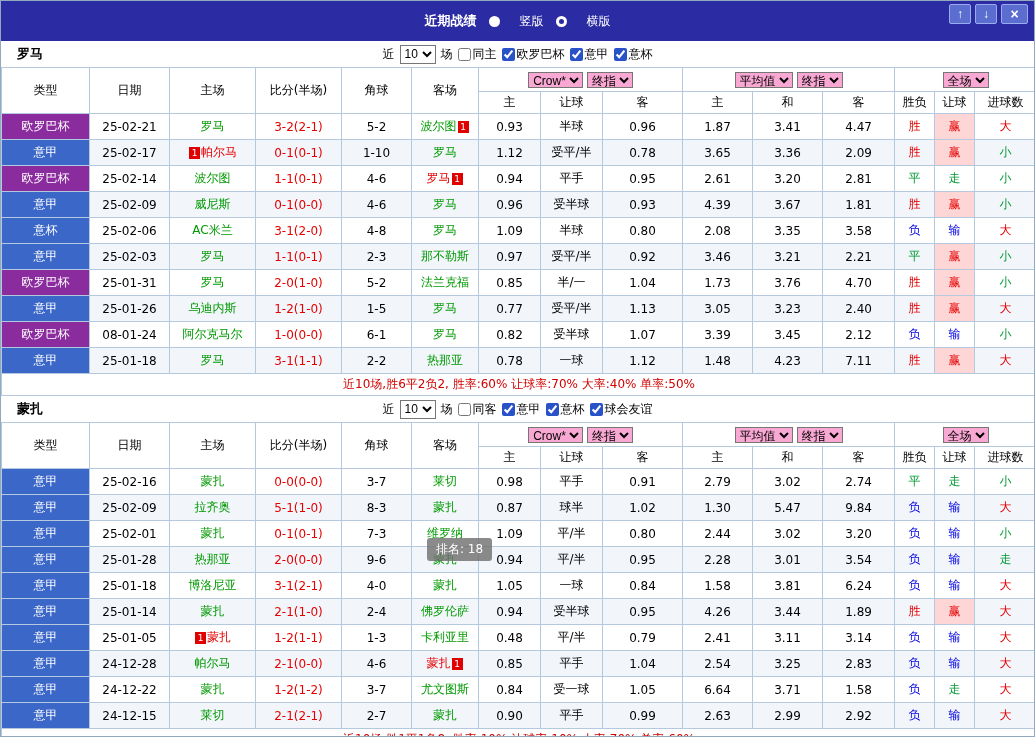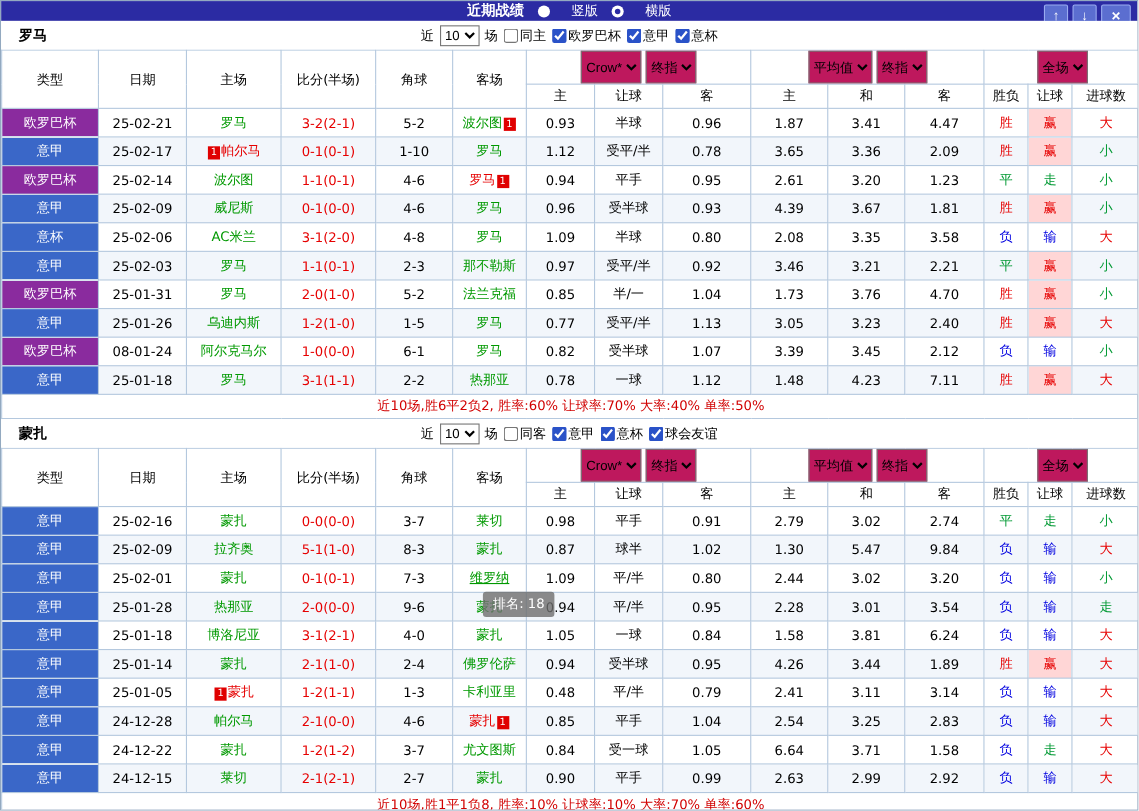--- a/index.html
+++ b/index.html
@@ -1,21 +1,21 @@
 <!DOCTYPE html>
 <html style="--titlebar-bg: #2b2ba3; --league-blue: #3a67c8; --league-purple: #8a2b9e; --team-green: #009900; --team-red: #e60000; --score-red: #e60000; --win-red: #e60000; --draw-green: #009933; --loss-blue: #0000e0; --win-hl-bg: #ffd6d6; --summary-red: #d10000;"><head>
 <meta charset="utf-8">
 <style>
   * { box-sizing: border-box; }
   body { margin:0; background:#e8e8e8; font-family:"DejaVu Sans","Liberation Sans",sans-serif; }
   #page { position:relative; width:1035px; height:737px; margin:0 auto; background:#fff;
           border:1px solid #93a9c0; overflow:hidden; }
 
   
-  .titlebar { height:18px; background:var(--titlebar-bg); display:flex; align-items:center;
+  .titlebar { height:40px; background:var(--titlebar-bg); display:flex; align-items:center;
               position:relative; color:#fff; }
   .tb-center { flex:1; display:flex; justify-content:center; align-items:center; gap:12px; }
   .tb-title { font-weight:bold; font-size:13px; }
   .tb-radio { display:flex; align-items:center; gap:20px; font-size:12px; cursor:pointer; }
   .radio { width:11px; height:11px; border-radius:50%; background:#fff; display:inline-block; position:relative; }
   .radio.checked::after { content:''; position:absolute; left:3px; top:3px; width:5px; height:5px;
                           border-radius:50%; background:var(--titlebar-bg); }
   .tb-buttons { position:absolute; right:6px; top:3px; display:flex; gap:4px; }
   .tb-btn { width:22px; height:20px; background:#5b6ed0; border:1px solid #9aabf0; color:#fff;
             font-size:12px; line-height:16px; text-align:center; padding:0; cursor:pointer; border-radius:2px; }
@@ -29,41 +29,41 @@
   .flt-cb { display:flex; align-items:center; gap:2px; cursor:pointer; }
   input[type=checkbox] { width:13px; height:13px; accent-color:#2a52c8; margin:0; }
 
   
   table.stats { width:100%; border-collapse:collapse; table-layout:fixed; }
   .stats th, .stats td { border:1px solid #b4c8de; text-align:center; font-size:12px; padding:0;
                          overflow:hidden; white-space:nowrap; color:#000; background-clip:padding-box; }
   thead tr.gr th { height:24px; background:#fff; }
   thead tr.sub th { height:22px; font-weight:normal; background:#fff; }
   thead th.th-left { font-weight:normal; background:#fff; }
-  .hd-select { font-size:12px; height:30px; margin:0 2px; border:1px solid #767676; background:#be185d; }
+  .hd-select { font-size:12px; height:16px; margin:0 2px; border:1px solid #767676; background:#f9a8d4;text-align:center; }
   tbody td { height:26px; }
   tbody tr:nth-child(even) td { background:#f2f6fb; }
   td.league { color:#fff; }
   td.lg-blue { background:var(--league-blue) !important; }
   td.lg-purple { background:var(--league-purple) !important; }
   td.score { color:var(--score-red); }
   .tn { cursor:pointer; }
   .tn-green { color:var(--team-green); }
   .tn-red { color:var(--team-red); }
-  .tn-underline { text-decoration:underline; }
+  .tn-underline { }
   .badge { display:inline-block; min-width:11px; height:12px; line-height:12px; background:#e00000;
            color:#fff; font-size:9px; padding:0 1px; margin:0 1px; }
   td.r-red { color:var(--win-red); }
   td.r-green { color:var(--draw-green); }
   td.r-blue { color:var(--loss-blue); }
   td.r-hl { background:var(--win-hl-bg) !important; }
   tfoot td.summary { height:22px; color:var(--summary-red); font-size:12px; }
 
   
-  .tooltip { position:absolute; left:438px; top:537px; background:rgba(110,110,110,0.8); color:#fff;
+  .tooltip { position:absolute; left:426px; top:537px; background:rgba(110,110,110,0.8); color:#fff;
              font-size:12px; padding:3px 9px; border-radius:3px; z-index:5; pointer-events:none; }
 </style>
 </head>
 <body>
 
 <div id="page">
 
   <div class="titlebar">
     <div class="tb-center">
       <span class="tb-title">近期战绩</span>
@@ -184,21 +184,21 @@
             <td class="date">25-02-14</td>
             <td class="team"><span class="tn tn-green">波尔图</span></td>
             <td class="score">1-1(0-1)</td>
             <td class="corner">4-6</td>
             <td class="team"><span class="tn tn-red">罗马</span><span class="badge">1</span></td>
             <td class="odds">0.94</td>
             <td class="odds">平手</td>
             <td class="odds">0.95</td>
             <td class="odds">2.61</td>
             <td class="odds">3.20</td>
-            <td class="odds">1.23</td>
+            <td class="odds">2.81</td>
             <td class="r-green">平</td>
             <td class="r-green">走</td>
             <td class="r-green">小</td>
           </tr>
           <tr>
             <td class="league lg-blue">意甲</td>
             <td class="date">25-02-09</td>
             <td class="team"><span class="tn tn-green">威尼斯</span></td>
             <td class="score">0-1(0-0)</td>
             <td class="corner">4-6</td>

